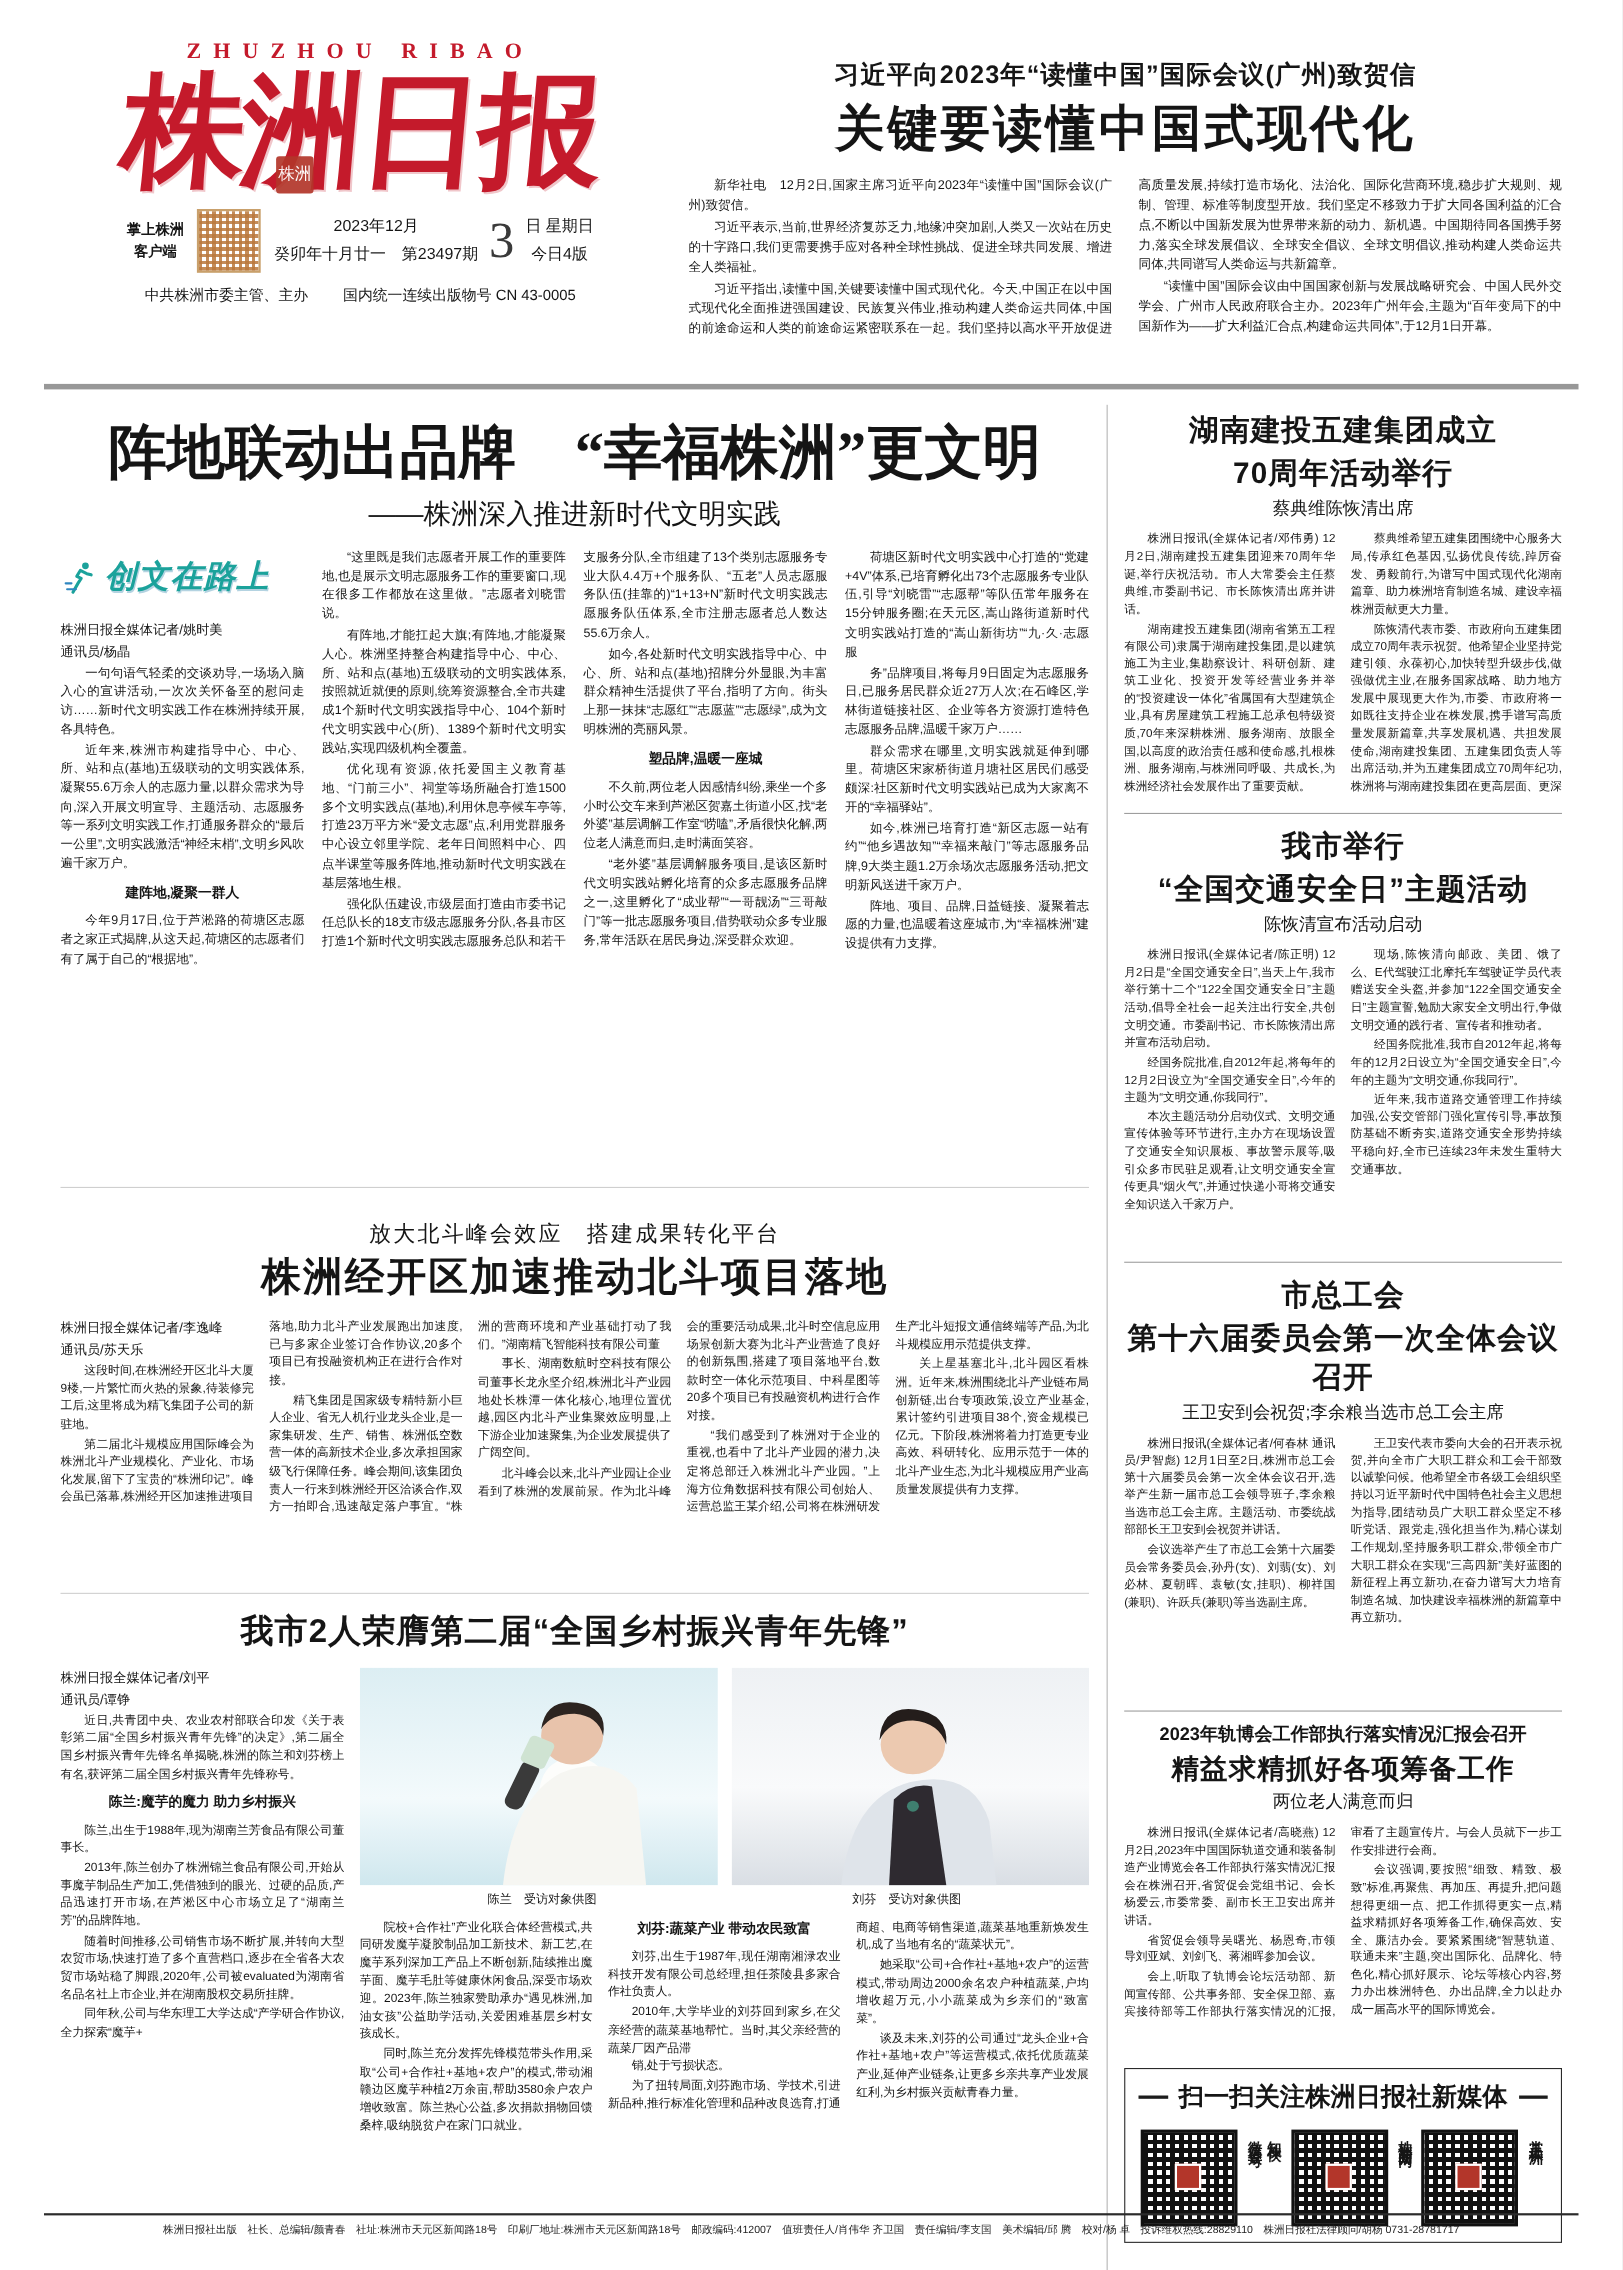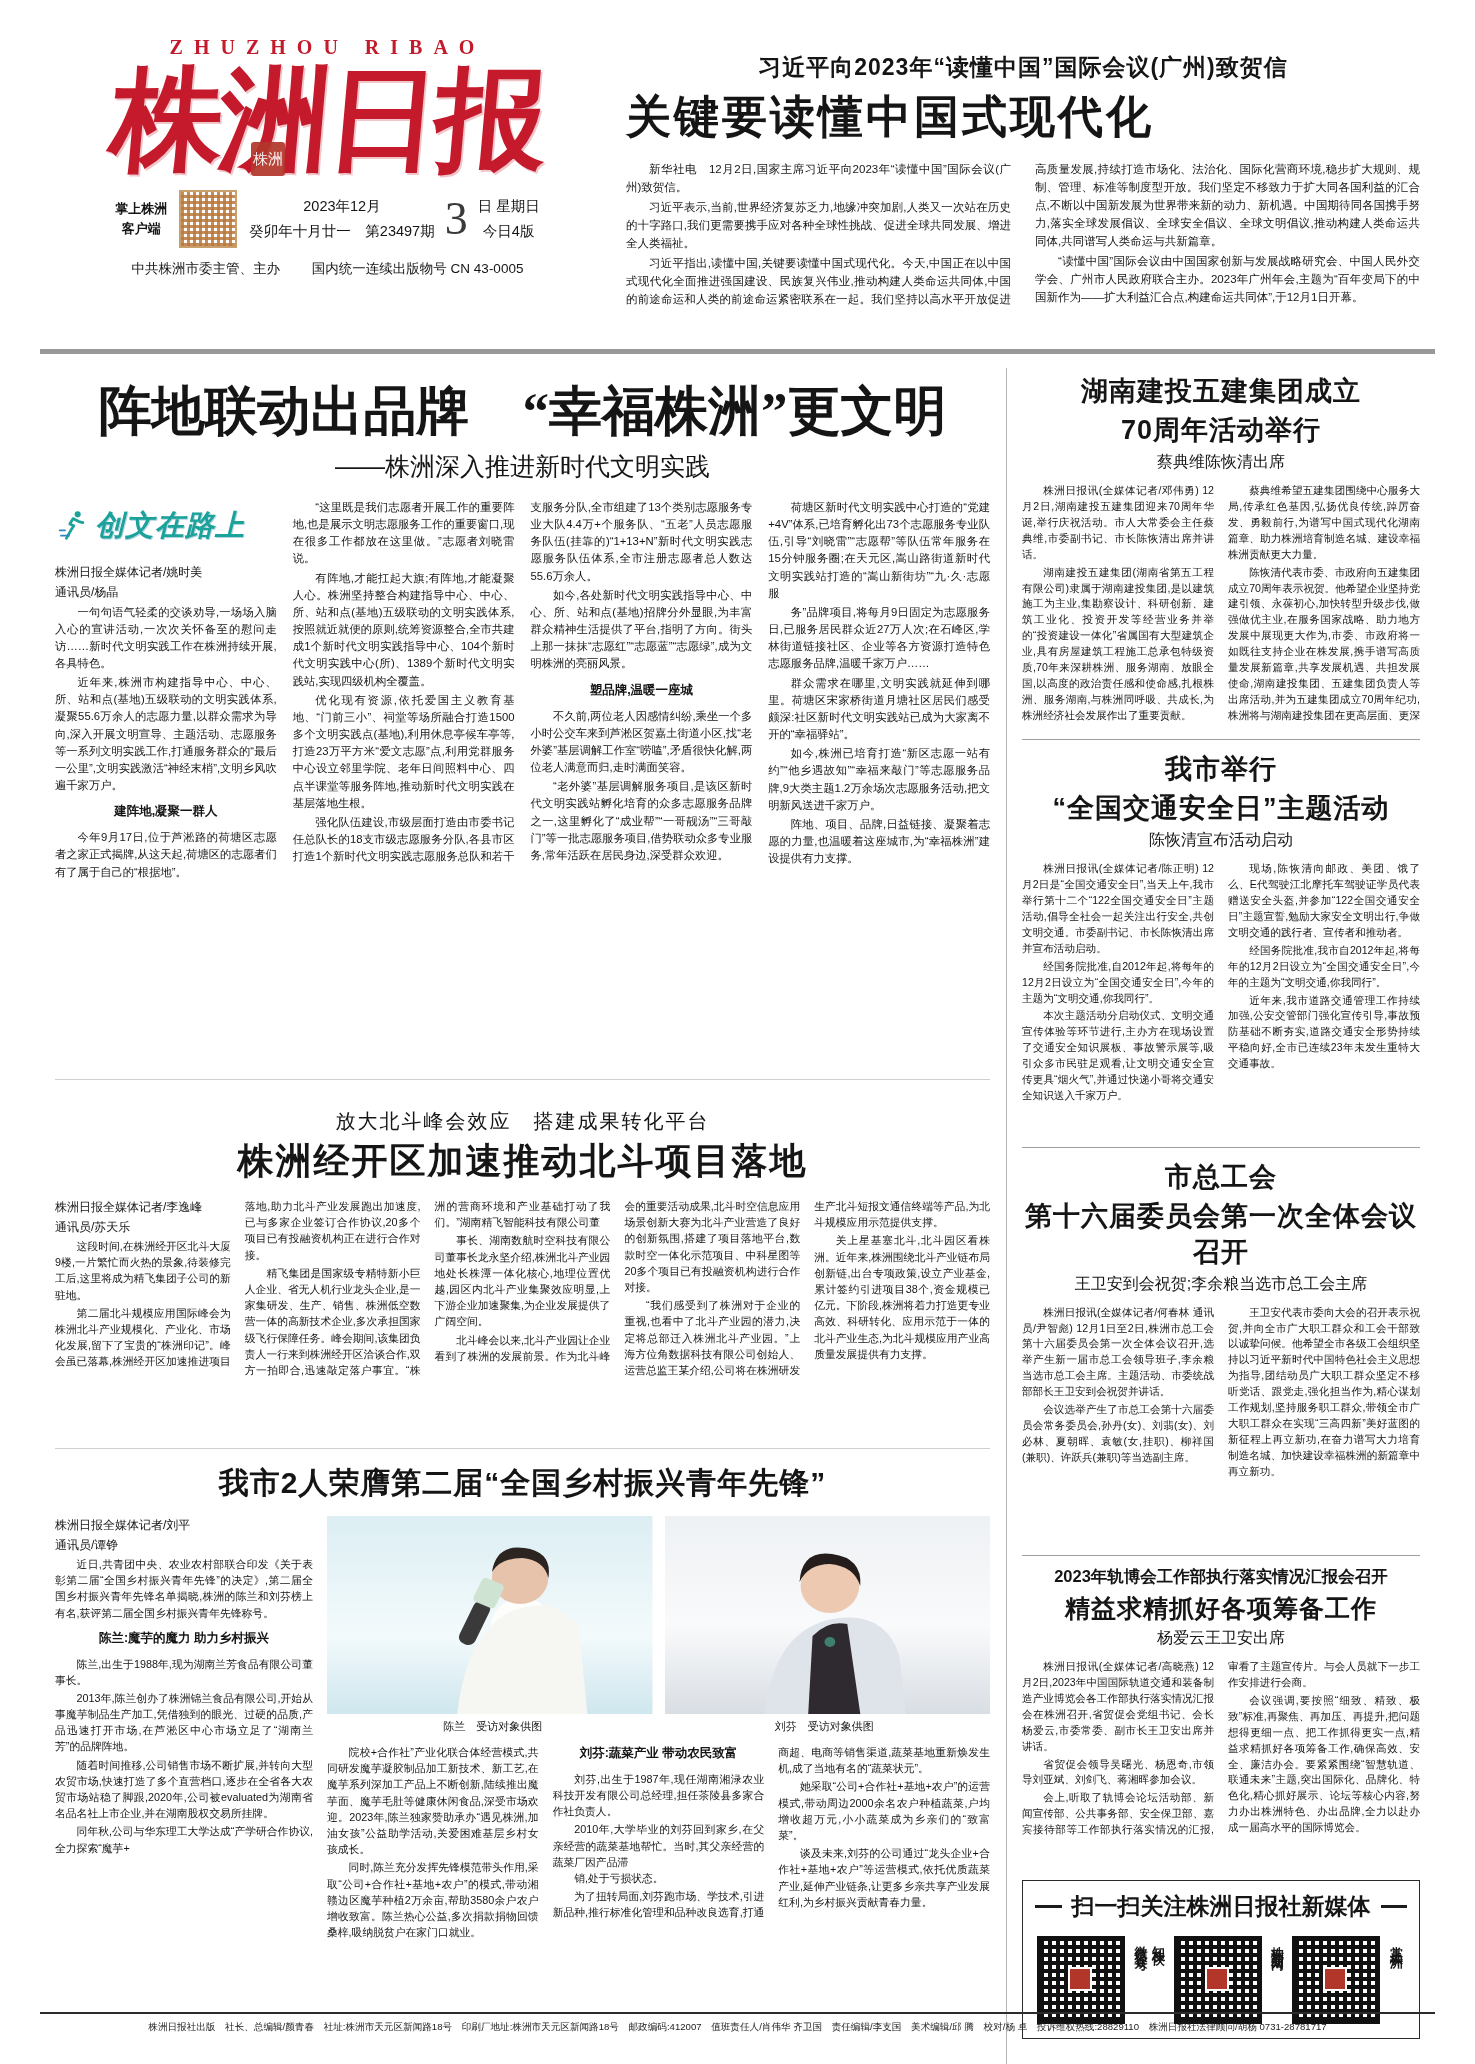--- a/index.html
+++ b/index.html
@@ -26,21 +26,21 @@
       repeating-linear-gradient(0deg,rgba(186,120,60,.85) 0 3px,transparent 3px 6px),
       repeating-linear-gradient(90deg,rgba(186,120,60,.85) 0 3px,transparent 3px 6px),#fff;}
   .date-grid{display:grid;grid-template-columns:auto auto auto;align-items:center;column-gap:10px;font-size:14.5px;}
   .dg-c{text-align:center;line-height:1.7;}
   .day-big{font-size:46px;color:#3a3a3a;font-family:"Liberation Serif",serif;line-height:1;}
   .org-line{text-align:center;font-size:13.5px;margin-top:12px;}
   .org-line span{margin:0 14px;}
 
   .mast-right{flex:1;padding:6px 0 0 26px;}
   .top-kicker{text-align:center;font-weight:bold;font-size:23px;margin:12px 0 4px;letter-spacing:1px;}
-  .top-headline{font-weight:900;font-size:45px;letter-spacing:3px;margin:0 0 14px;}
+  .top-headline{text-align:center;font-weight:900;font-size:45px;letter-spacing:3px;margin:0 0 14px;}
   .top-body{column-count:2;column-gap:24px;font-size:11.5px;line-height:1.56;text-align:justify;
             height:176px;overflow:hidden;}
 
   .thick-divider{height:5px;background:#989898;margin:12px 40px 0;}
 
   
   .main{display:flex;padding:14px 55px 0;gap:16px;align-items:stretch;}
   .left-main{width:935px;flex:none;}
   .right-col{flex:1;border-left:1px solid #b5b5b5;padding-left:15px;min-width:0;}
 
@@ -273,21 +273,21 @@
         <div class="r-cols h245">
             <p>株洲日报讯(全媒体记者/何春林 通讯员/尹智彪) 12月1日至2日,株洲市总工会第十六届委员会第一次全体会议召开,选举产生新一届市总工会领导班子,李余粮当选市总工会主席。主题活动、市委统战部部长王卫安到会祝贺并讲话。</p>
             <p>会议选举产生了市总工会第十六届委员会常务委员会,孙丹(女)、刘翡(女)、刘必林、夏朝晖、袁敏(女,挂职)、柳祥国(兼职)、许跃兵(兼职)等当选副主席。</p>
             <p>王卫安代表市委向大会的召开表示祝贺,并向全市广大职工群众和工会干部致以诚挚问候。他希望全市各级工会组织坚持以习近平新时代中国特色社会主义思想为指导,团结动员广大职工群众坚定不移听党话、跟党走,强化担当作为,精心谋划工作规划,坚持服务职工群众,带领全市广大职工群众在实现“三高四新”美好蓝图的新征程上再立新功,在奋力谱写大力培育制造名城、加快建设幸福株洲的新篇章中再立新功。</p>
           </div>
       </div>
 
       <div class="r-art" style="border-bottom:none;">
         <div class="r-kicker">2023年轨博会工作部执行落实情况汇报会召开</div>
         <div class="r-head" style="font-size:25px;">精益求精抓好各项筹备工作</div>
-        <div class="r-deck">杨爱云王卫安出席</div>
+        <div class="r-deck">两位老人满意而归</div>
         <div class="r-cols h205">
             <p>株洲日报讯(全媒体记者/高晓燕) 12月2日,2023年中国国际轨道交通和装备制造产业博览会各工作部执行落实情况汇报会在株洲召开,省贸促会党组书记、会长杨爱云,市委常委、副市长王卫安出席并讲话。</p>
             <p>省贸促会领导吴曙光、杨恩奇,市领导刘亚斌、刘剑飞、蒋湘晖参加会议。</p>
             <p>会上,听取了轨博会论坛活动部、新闻宣传部、公共事务部、安全保卫部、嘉宾接待部等工作部执行落实情况的汇报,审看了主题宣传片。与会人员就下一步工作安排进行会商。</p>
             <p>会议强调,要按照“细致、精致、极致”标准,再聚焦、再加压、再提升,把问题想得更细一点、把工作抓得更实一点,精益求精抓好各项筹备工作,确保高效、安全、廉洁办会。要紧紧围绕“智慧轨道、联通未来”主题,突出国际化、品牌化、特色化,精心抓好展示、论坛等核心内容,努力办出株洲特色、办出品牌,全力以赴办成一届高水平的国际博览会。</p>
           </div>
       </div>
 
       <div class="qr-box">
         <div class="qr-title">

